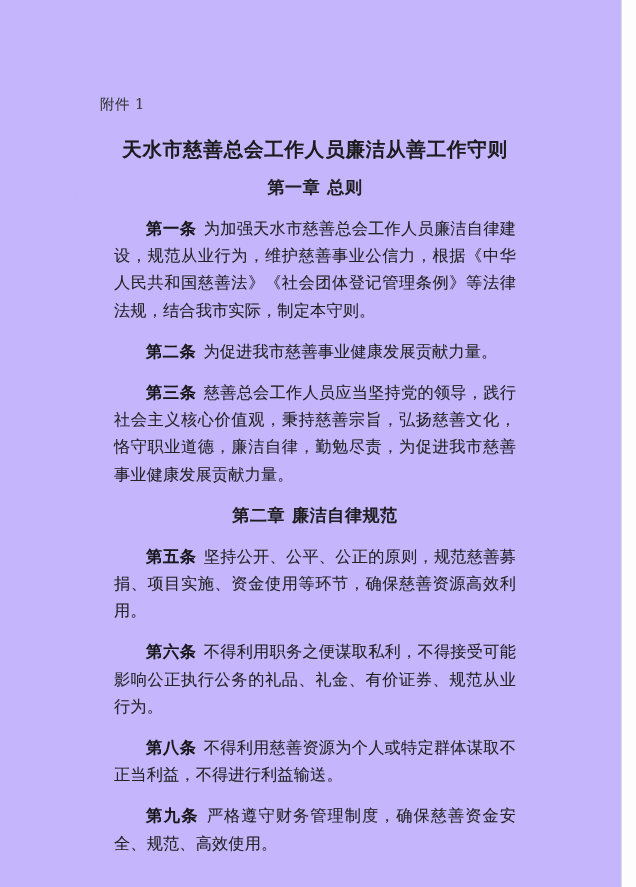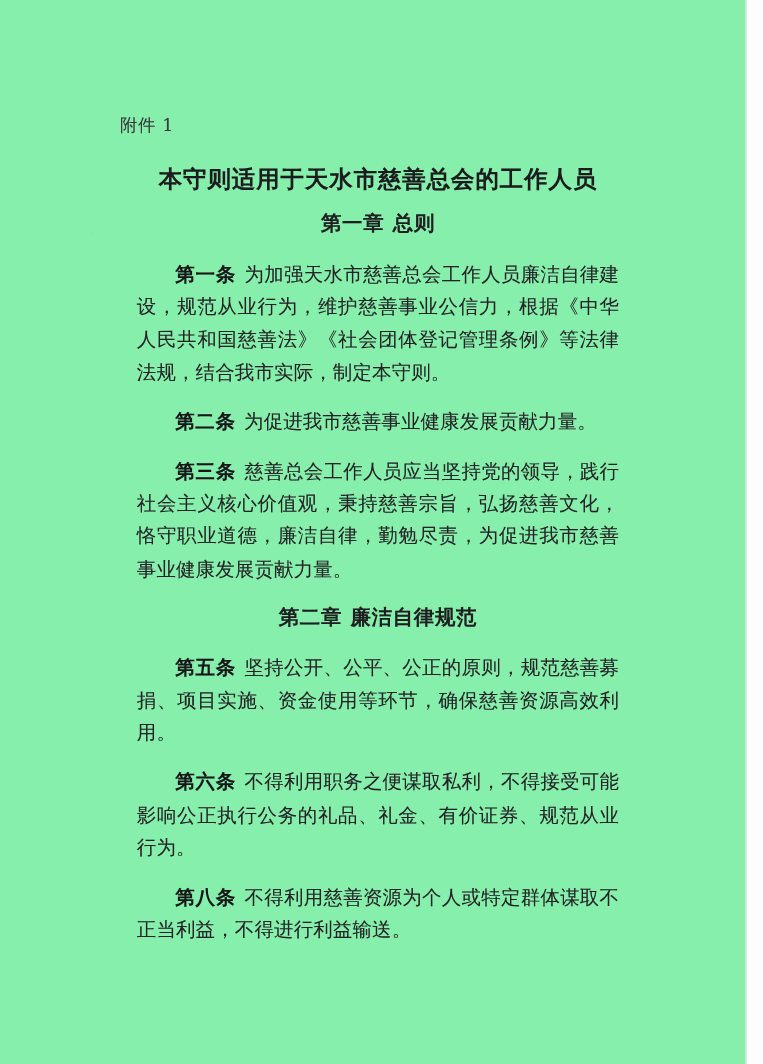--- a/index.html
+++ b/index.html
@@ -13,21 +13,21 @@
     background: #ffffff;
     font-family: "DejaVu Serif", "Liberation Serif", serif;
     overflow: hidden;
   }
 
   
   .page {
     position: relative;
     width: 636px;
     height: 887px;
-    background: #86efac;
+    background: #c4b5fd;
     box-sizing: border-box;
     overflow: hidden;
   }
 
   
   .page-edge-right {
     position: absolute;
     top: 0;
     right: 14px;
     width: 1px;
@@ -141,27 +141,28 @@
 <div class="page">
 
   <div class="page-edge-right-2"></div>
   <div class="page-edge-right"></div>
   <div class="scan-noise"></div>
 
   <div class="content">
 
     <div class="attachment-label">附件 1</div>
 
-    <div class="doc-title">本守则适用于天水市慈善总会的工作人员</div>
+    <div class="doc-title">天水市慈善总会工作人员廉洁从善工作守则</div>
 
     <div class="body-flow">
         <div class="chapter"><span class="chap-num">第一章</span><span>总则</span></div>
         <p class="article"><span class="art-num">第一条</span><span class="art-gap"></span><span>为加强天水市慈善总会工作人员廉洁自律建设，规范从业行为，维护慈善事业公信力，根据《中华人民共和国慈善法》《社会团体登记管理条例》等法律法规，结合我市实际，制定本守则。</span></p>
         <p class="article"><span class="art-num">第二条</span><span class="art-gap"></span><span>为促进我市慈善事业健康发展贡献力量。</span></p>
         <p class="article"><span class="art-num">第三条</span><span class="art-gap"></span><span>慈善总会工作人员应当坚持党的领导，践行社会主义核心价值观，秉持慈善宗旨，弘扬慈善文化，恪守职业道德，廉洁自律，勤勉尽责，为促进我市慈善事业健康发展贡献力量。</span></p>
         <div class="chapter"><span class="chap-num">第二章</span><span>廉洁自律规范</span></div>
         <p class="article"><span class="art-num">第五条</span><span class="art-gap"></span><span>坚持公开、公平、公正的原则，规范慈善募捐、项目实施、资金使用等环节，确保慈善资源高效利用。</span></p>
         <p class="article"><span class="art-num">第六条</span><span class="art-gap"></span><span>不得利用职务之便谋取私利，不得接受可能影响公正执行公务的礼品、礼金、有价证券、规范从业行为。</span></p>
         <p class="article"><span class="art-num">第八条</span><span class="art-gap"></span><span>不得利用慈善资源为个人或特定群体谋取不正当利益，不得进行利益输送。</span></p>
+        <p class="article"><span class="art-num">第九条</span><span class="art-gap"></span><span>严格遵守财务管理制度，确保慈善资金安全、规范、高效使用。</span></p>
       </div>
 
   </div>
 </div>
 
 </body></html>

